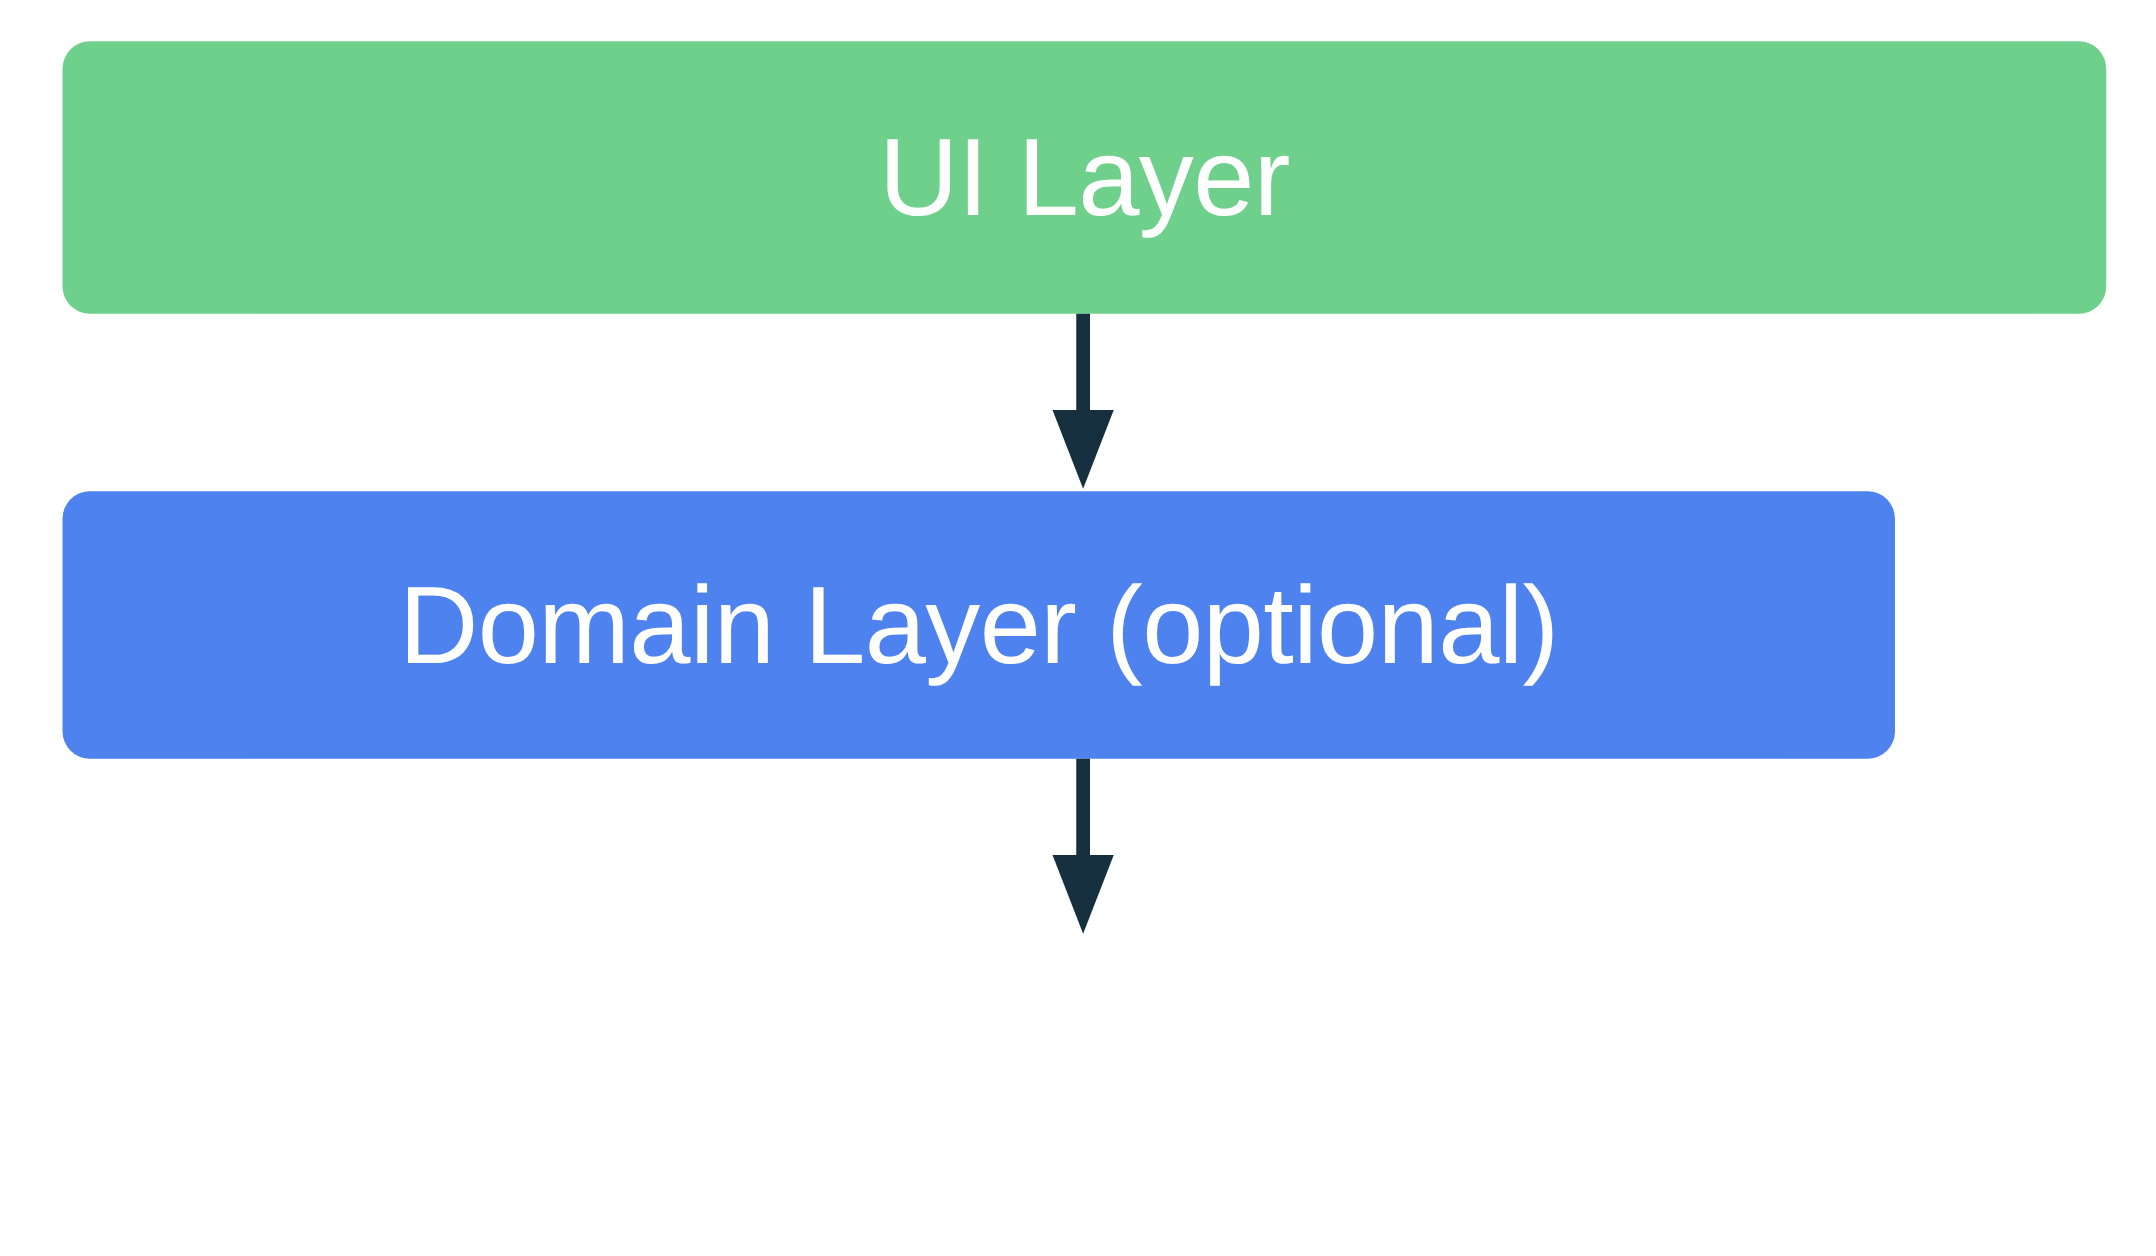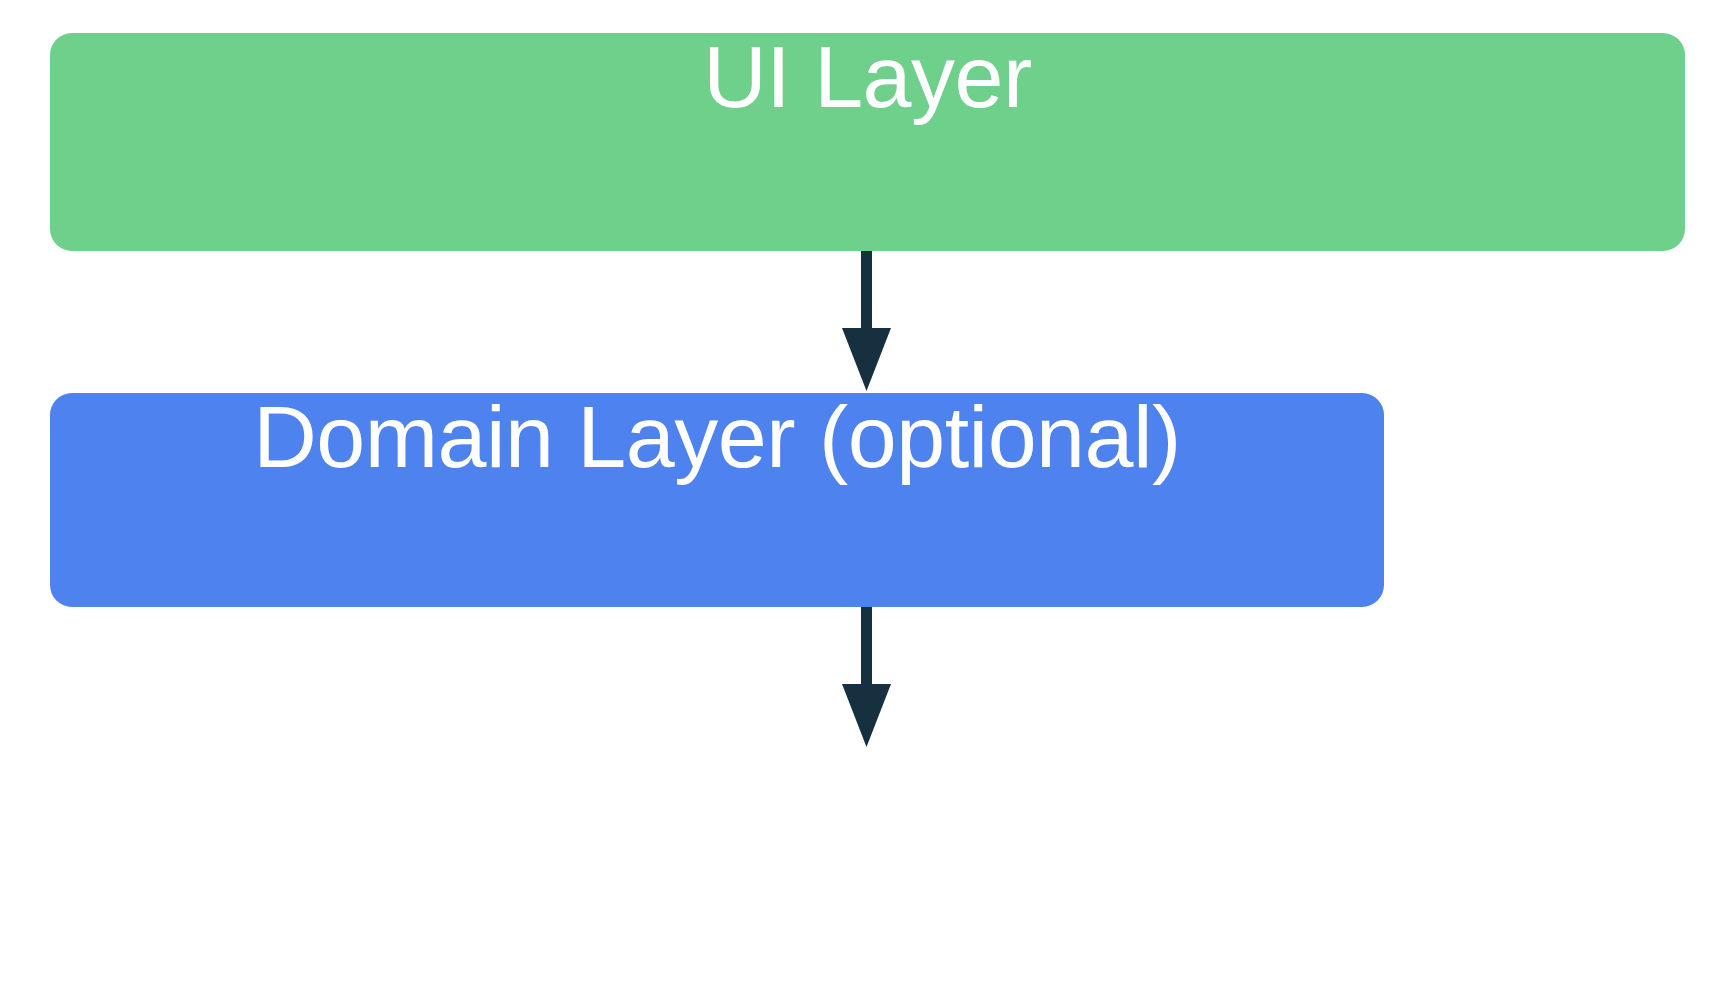--- a/index.html
+++ b/index.html
@@ -14,21 +14,21 @@
   #canvas {
     position: relative;
     width: 1725px;
     height: 1005px;
     background: #ffffff;
     overflow: hidden;
   }
   .layer-box {
     position: absolute;
     display: flex;
-    align-items: flex-start;
+    align-items: center;
     justify-content: center;
     box-sizing: border-box;
     border-radius: 24px;
   }
   .layer-label {
     color: #ffffff;
     font-family: "Liberation Sans", sans-serif;
     font-size: 88px;
     font-weight: 400;
     letter-spacing: -0.5px;
@@ -40,21 +40,21 @@
     left: 50px;
     top: 33px;
     width: 1635px;
     height: 218px;
     background: #6FD08C;
     border-radius: 22px;
   }
   #box-domain {
     left: 50px;
     top: 393px;
-    width: 1334px;
+    width: 1466px;
     height: 214px;
     background: #4E82EE;
     border-radius: 22px;
   }
   #box-data {
     left: 45px;
     top: 747px;
     width: 1643px;
     height: 221px;
     background: #17303F;

